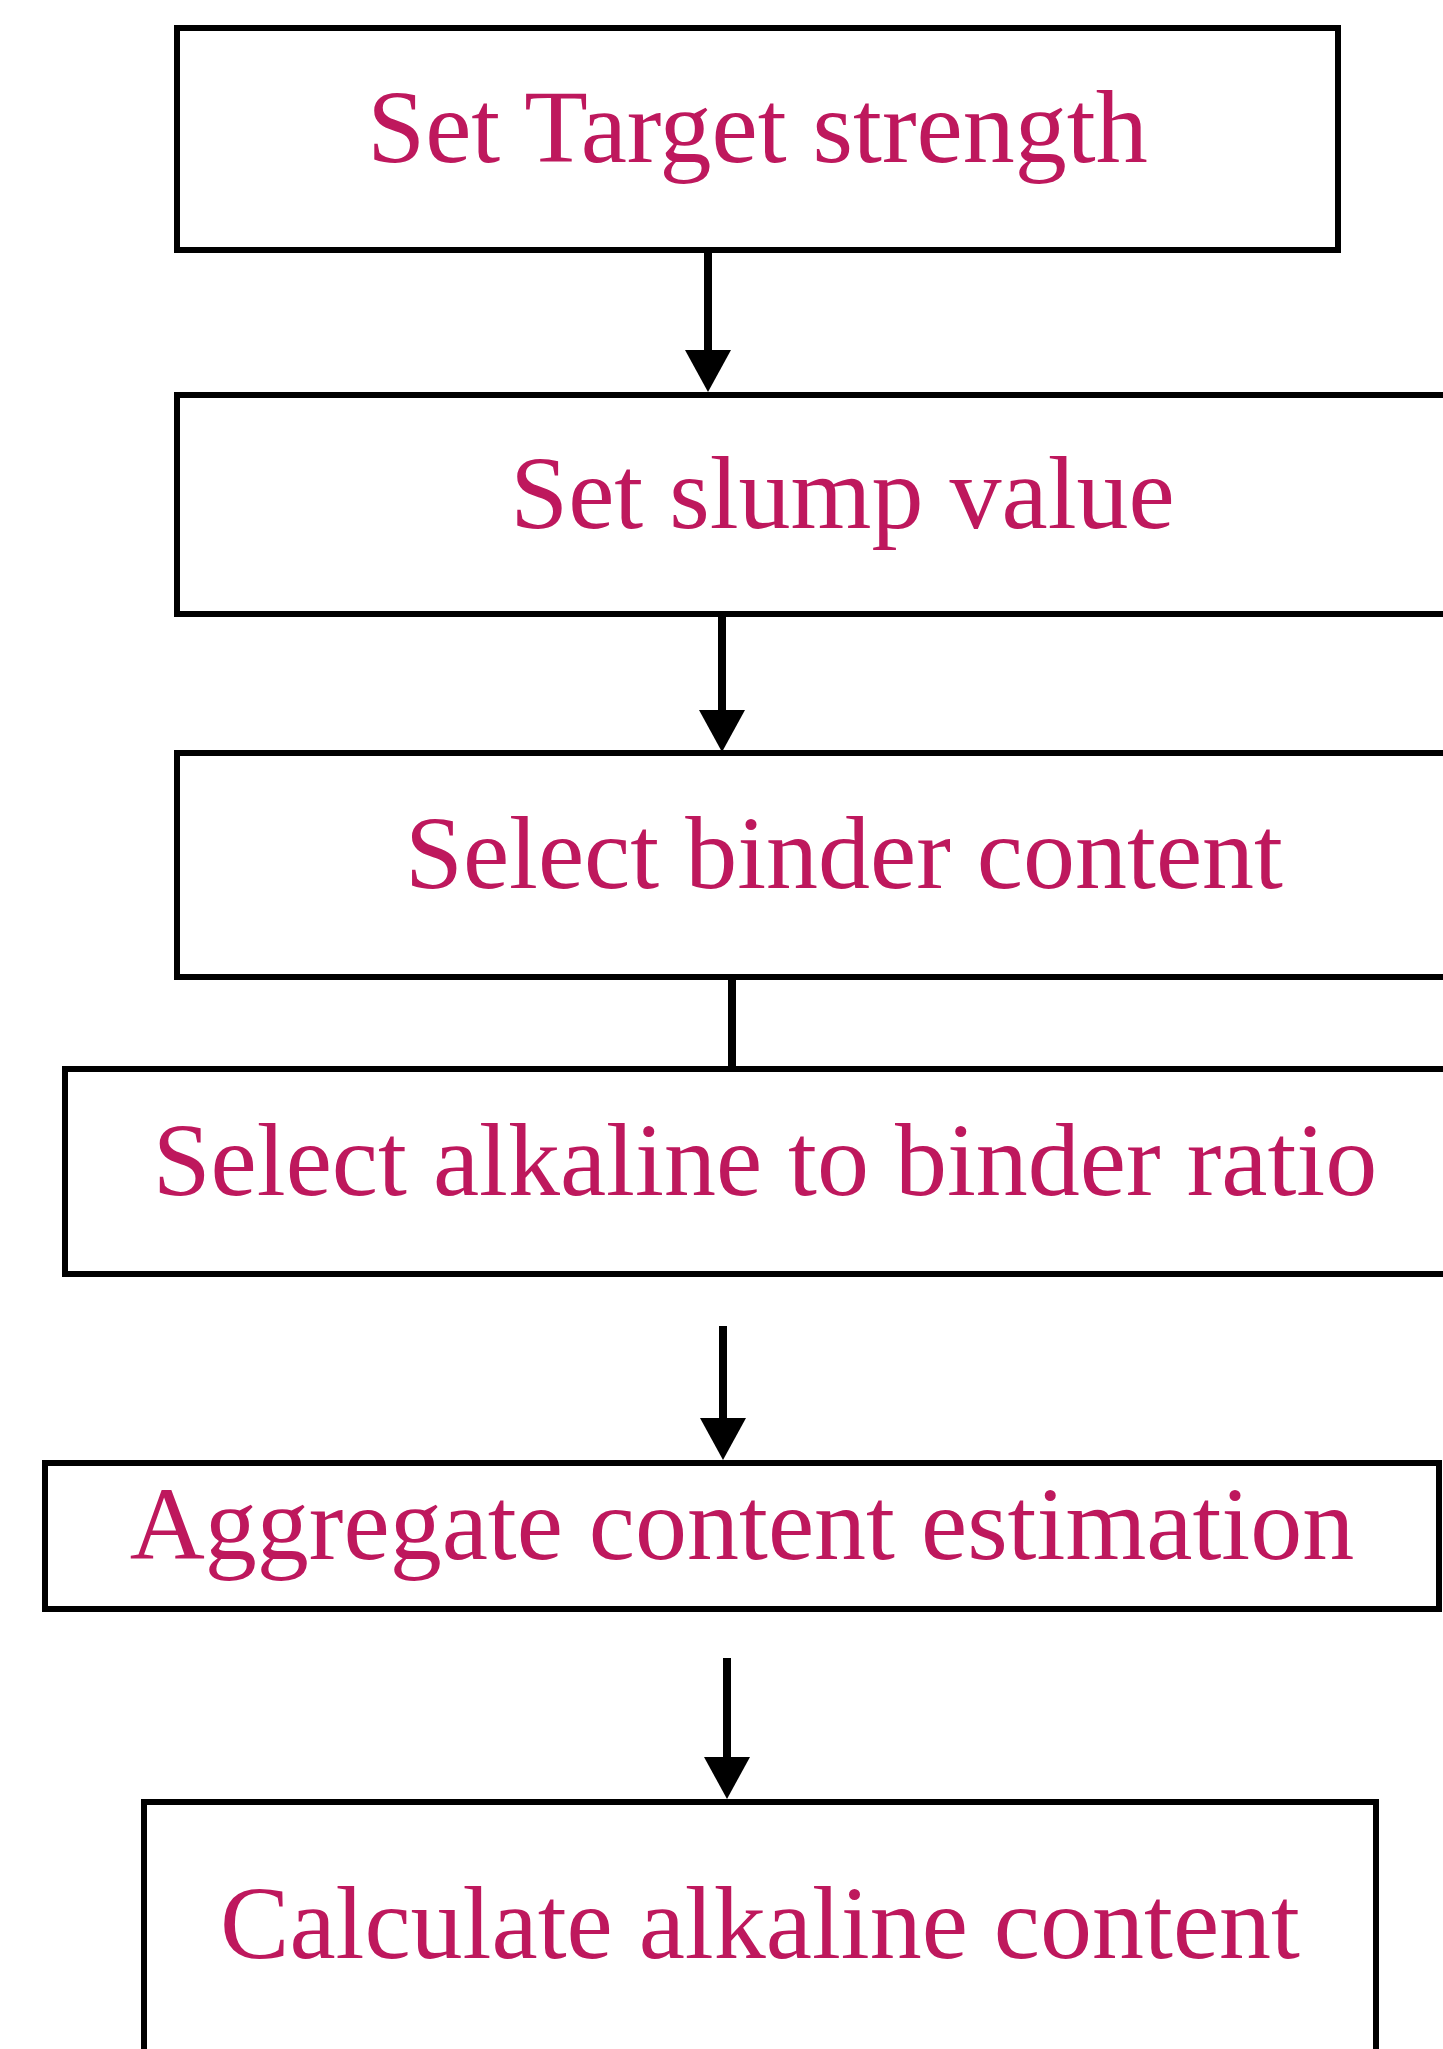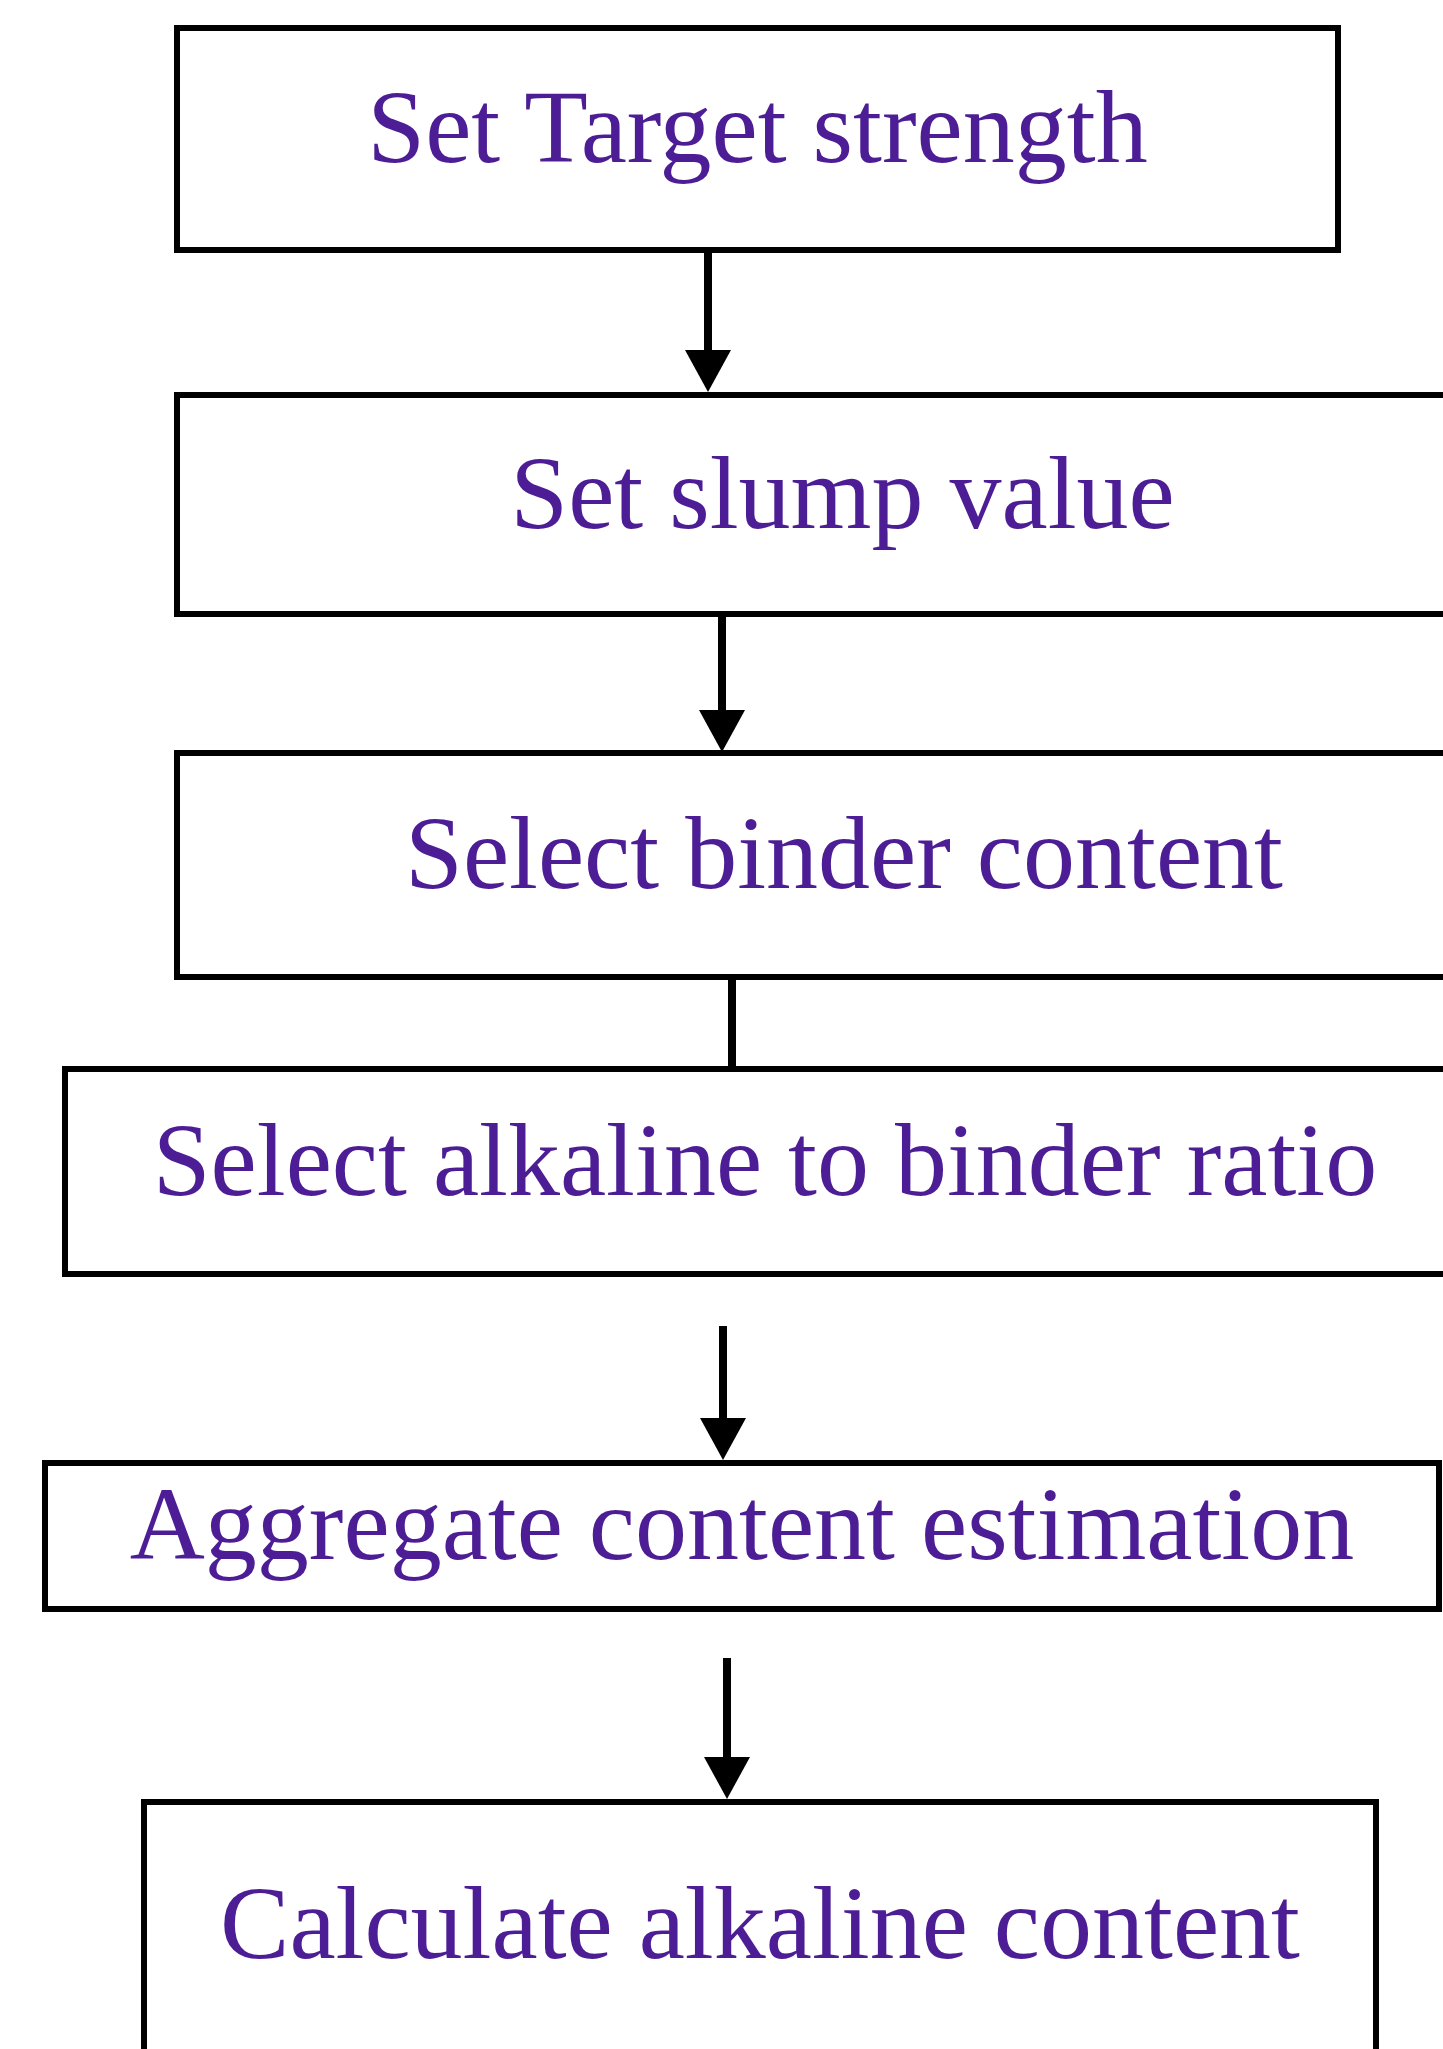--- a/index.html
+++ b/index.html
@@ -20,21 +20,21 @@
     box-sizing: border-box;
     border: 6px solid #000000;
     background: #ffffff;
     display: flex;
     align-items: center;
     justify-content: center;
   }
   .box .label {
     font-size: 104px;
     line-height: 1;
-    color: #4c1d95;
+    color: #be185d;
     white-space: nowrap;
     transform: translateY(-12px);
   }
   .b1 { left: 174px; top: 25px;   width: 1167px; height: 228px; }
   .b2 { left: 174px; top: 392px;  width: 1337px; height: 225px; }
   .b3 { left: 174px; top: 750px;  width: 1340px; height: 230px; }
   .b4 { left: 33px;  top: 1066px; width: 1406px; height: 211px; margin-left: 29px; }
   .b5 { left: 42px;  top: 1460px; width: 1400px; height: 152px; }
   .b6 { left: 141px; top: 1799px; width: 1238px; height: 272px; }
 

